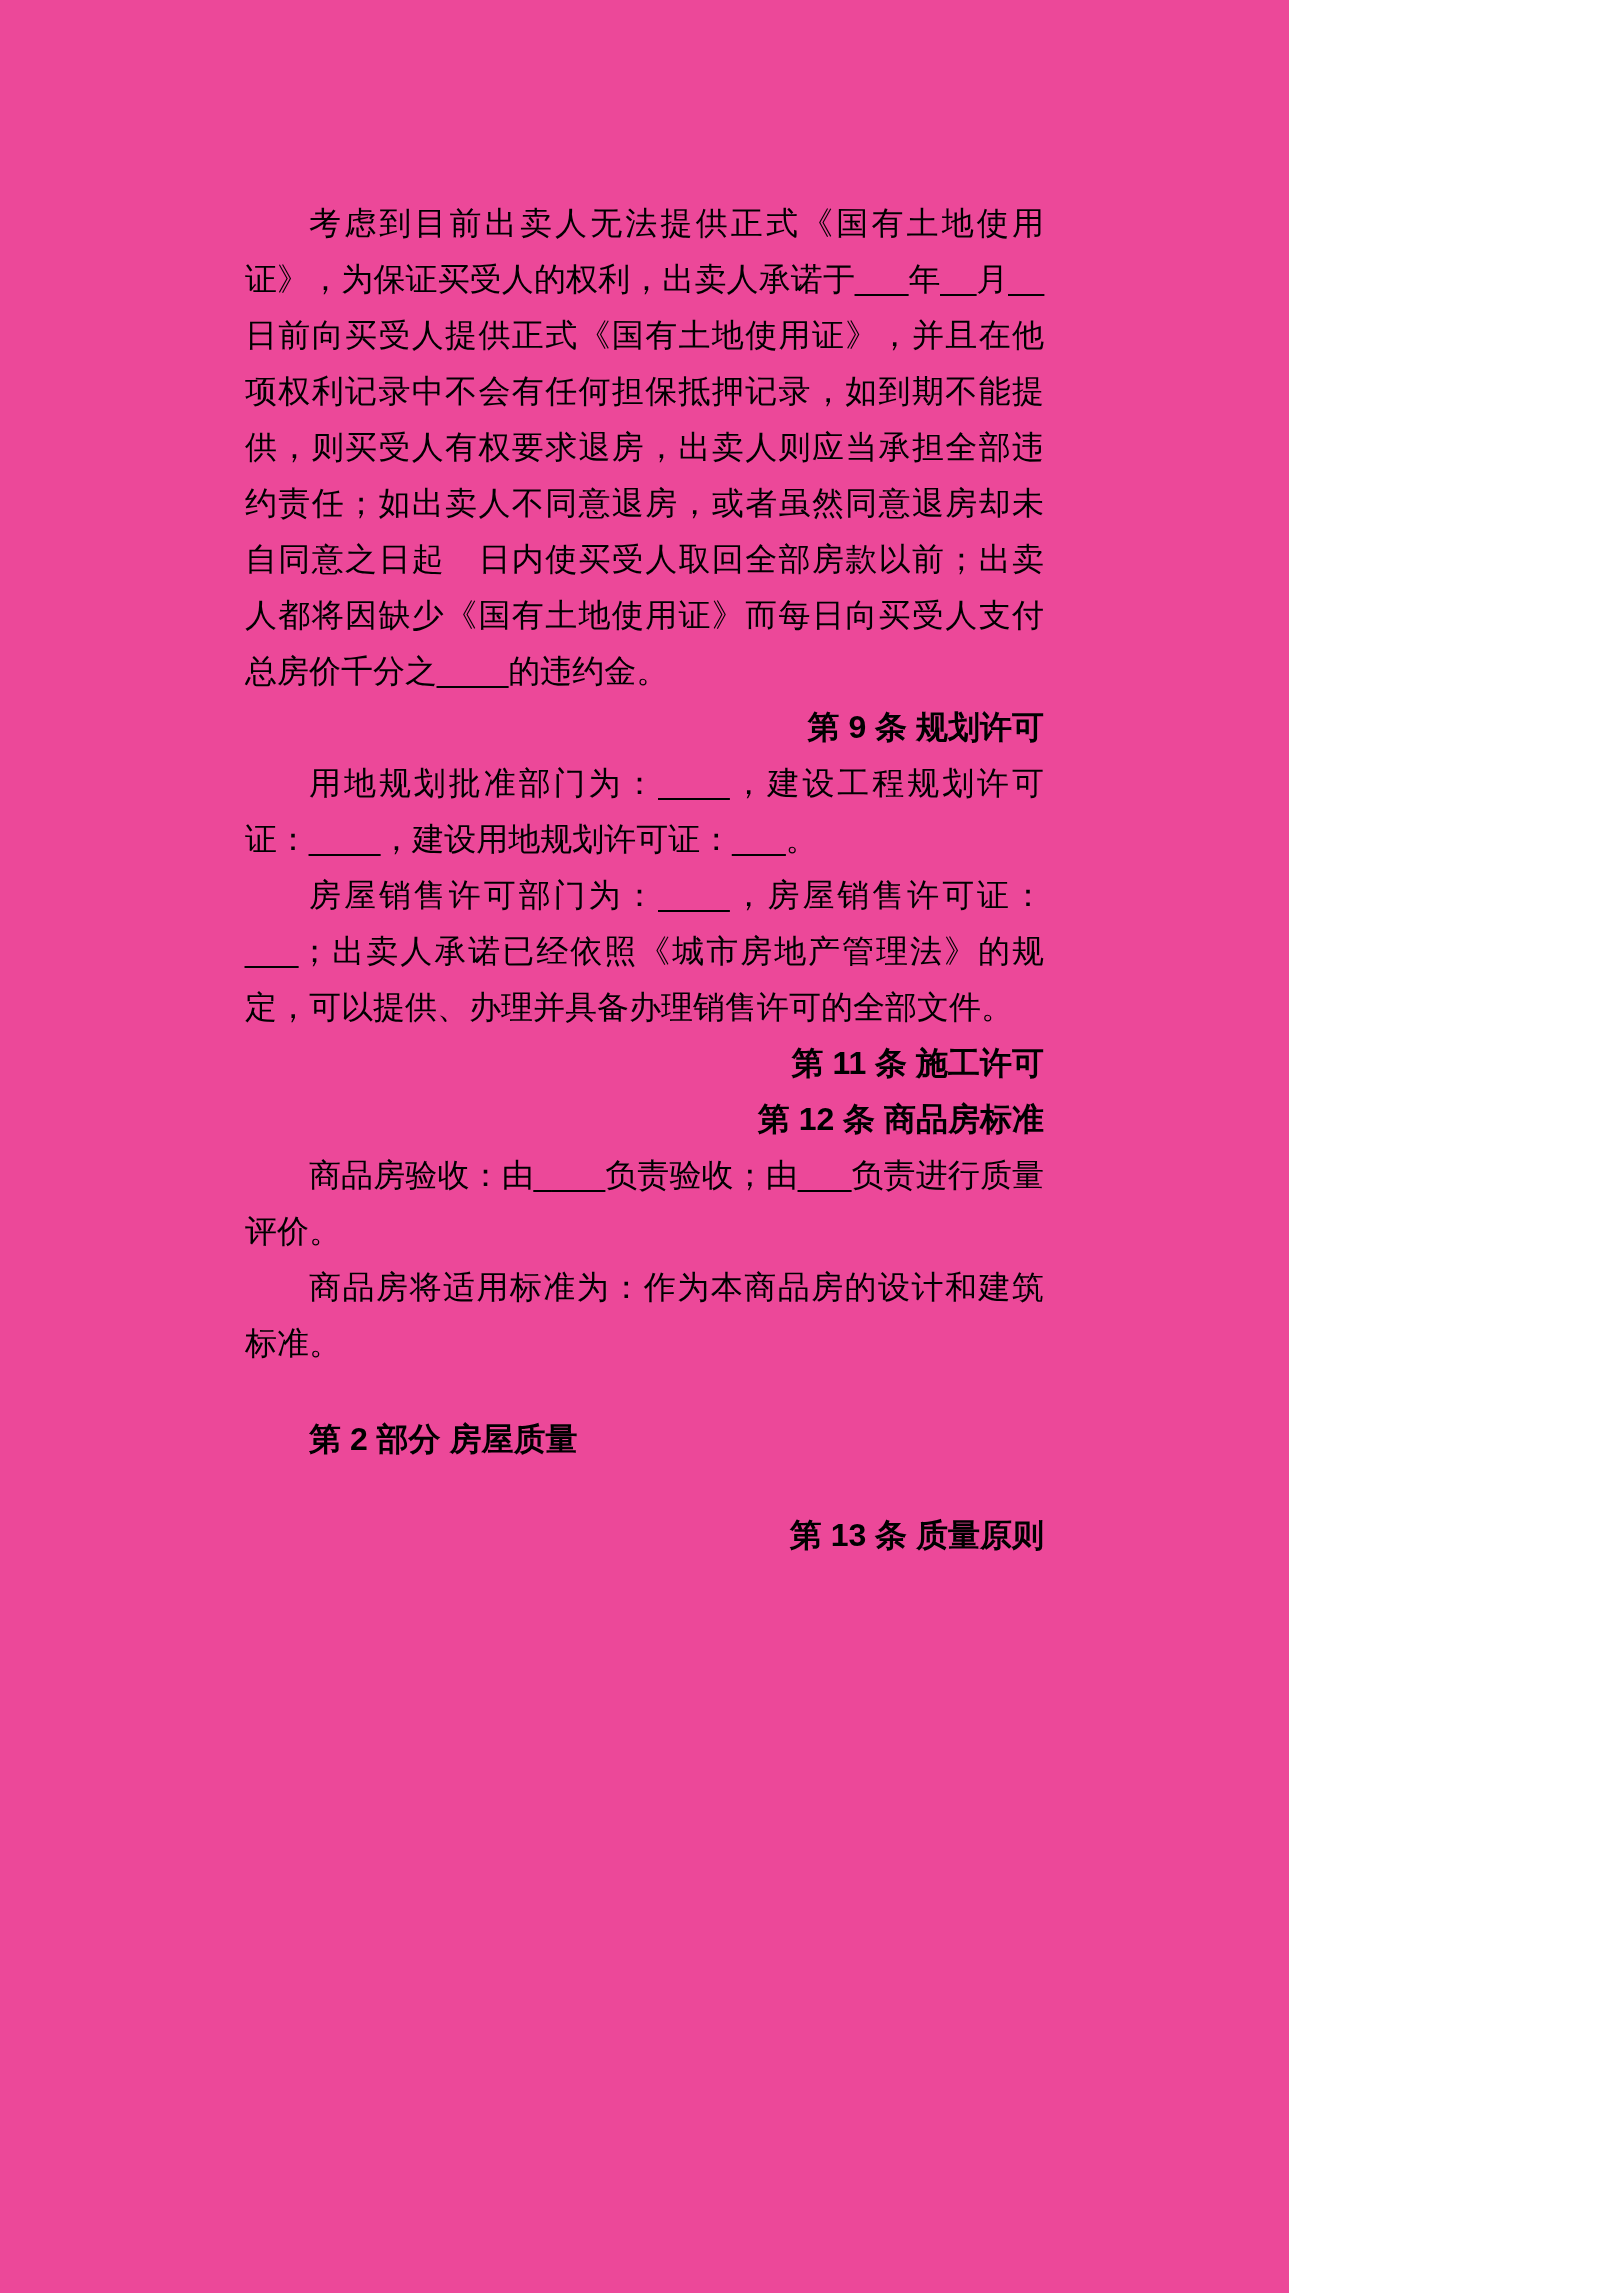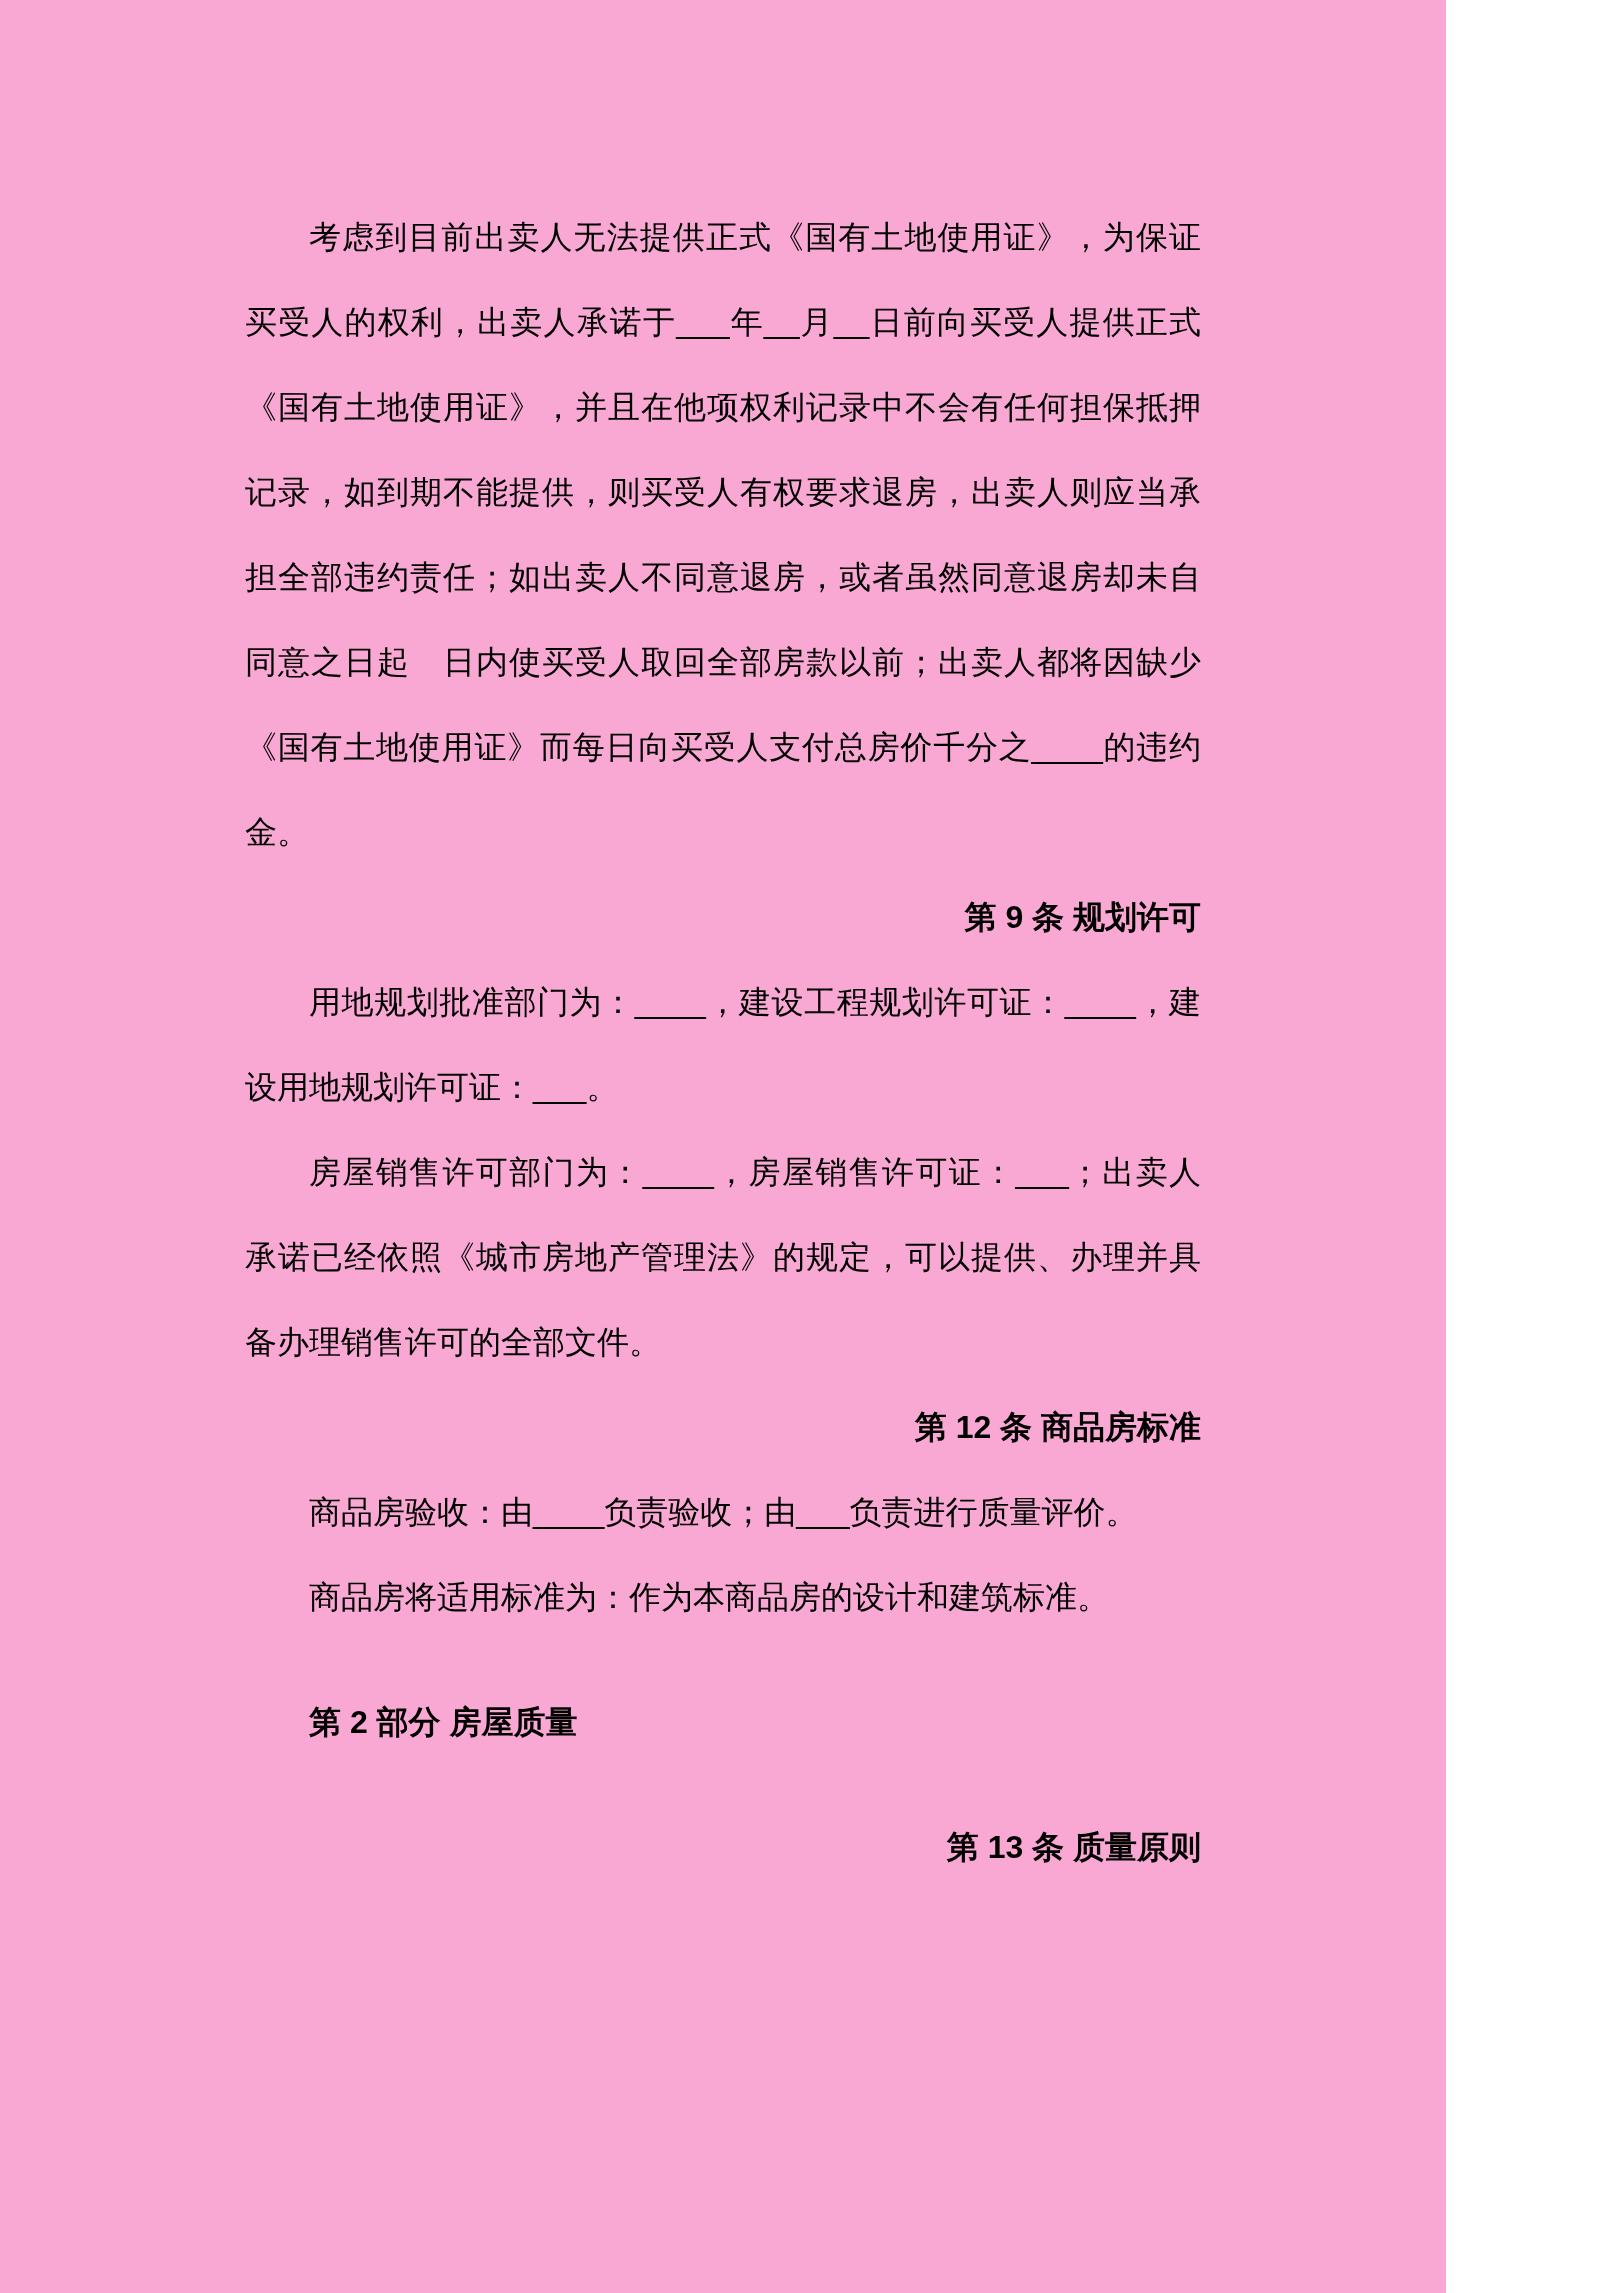--- a/index.html
+++ b/index.html
@@ -2,30 +2,30 @@
 <html style="font-size:14.5px"><head>
 <meta charset="utf-8">
 <style>
   html, body {
     margin: 0;
     padding: 0;
     background: #ffffff;
   }
   .page {
     position: relative;
-    width: 1446px;
+    width: 1289px;
     height: 2294px;
     box-sizing: border-box;
-    background: #f9a8d4;
+    background: #ec4899;
     color: #000000;
     padding: 195px 245px 0 245px;
     overflow: hidden;
     font-family: "Liberation Sans", sans-serif;
     font-size: 32px;
-    line-height: 85px;
+    line-height: 56px;
   }
   .block {
     margin: 0;
     padding: 0;
   }
   .para {
     text-indent: 2em;
     text-align: justify;
     text-justify: inter-ideograph;
     letter-spacing: 0;
@@ -48,20 +48,21 @@
 <div class="page">
   <p class="block para">考虑到目前出卖人无法提供正式《国有土地使用证》，为保证买受人的权利，出卖人承诺于___年__月__日前向买受人提供正式《国有土地使用证》，并且在他项权利记录中不会有任何担保抵押记录，如到期不能提供，则买受人有权要求退房，出卖人则应当承担全部违约责任；如出卖人不同意退房，或者虽然同意退房却未自同意之日起　日内使买受人取回全部房款以前；出卖人都将因缺少《国有土地使用证》而每日向买受人支付总房价千分之____的违约金。</p>
 
   <p class="block art-heading">第 9 条 规划许可</p>
 
   <p class="block para">用地规划批准部门为：____，建设工程规划许可证：____，建设用地规划许可证：___。</p>
 
 
   <p class="block para">房屋销售许可部门为：____，房屋销售许可证：___；出卖人承诺已经依照《城市房地产管理法》的规定，可以提供、办理并具备办理销售许可的全部文件。</p>
 
+  <p class="block art-heading">第 11 条 施工许可</p>
 
 
   <p class="block art-heading">第 12 条 商品房标准</p>
 
   <p class="block para">商品房验收：由____负责验收；由___负责进行质量评价。</p>
 
   <p class="block para">商品房将适用标准为：作为本商品房的设计和建筑标准。</p>
 
   <p class="block part-heading">第 2 部分 房屋质量</p>
 

